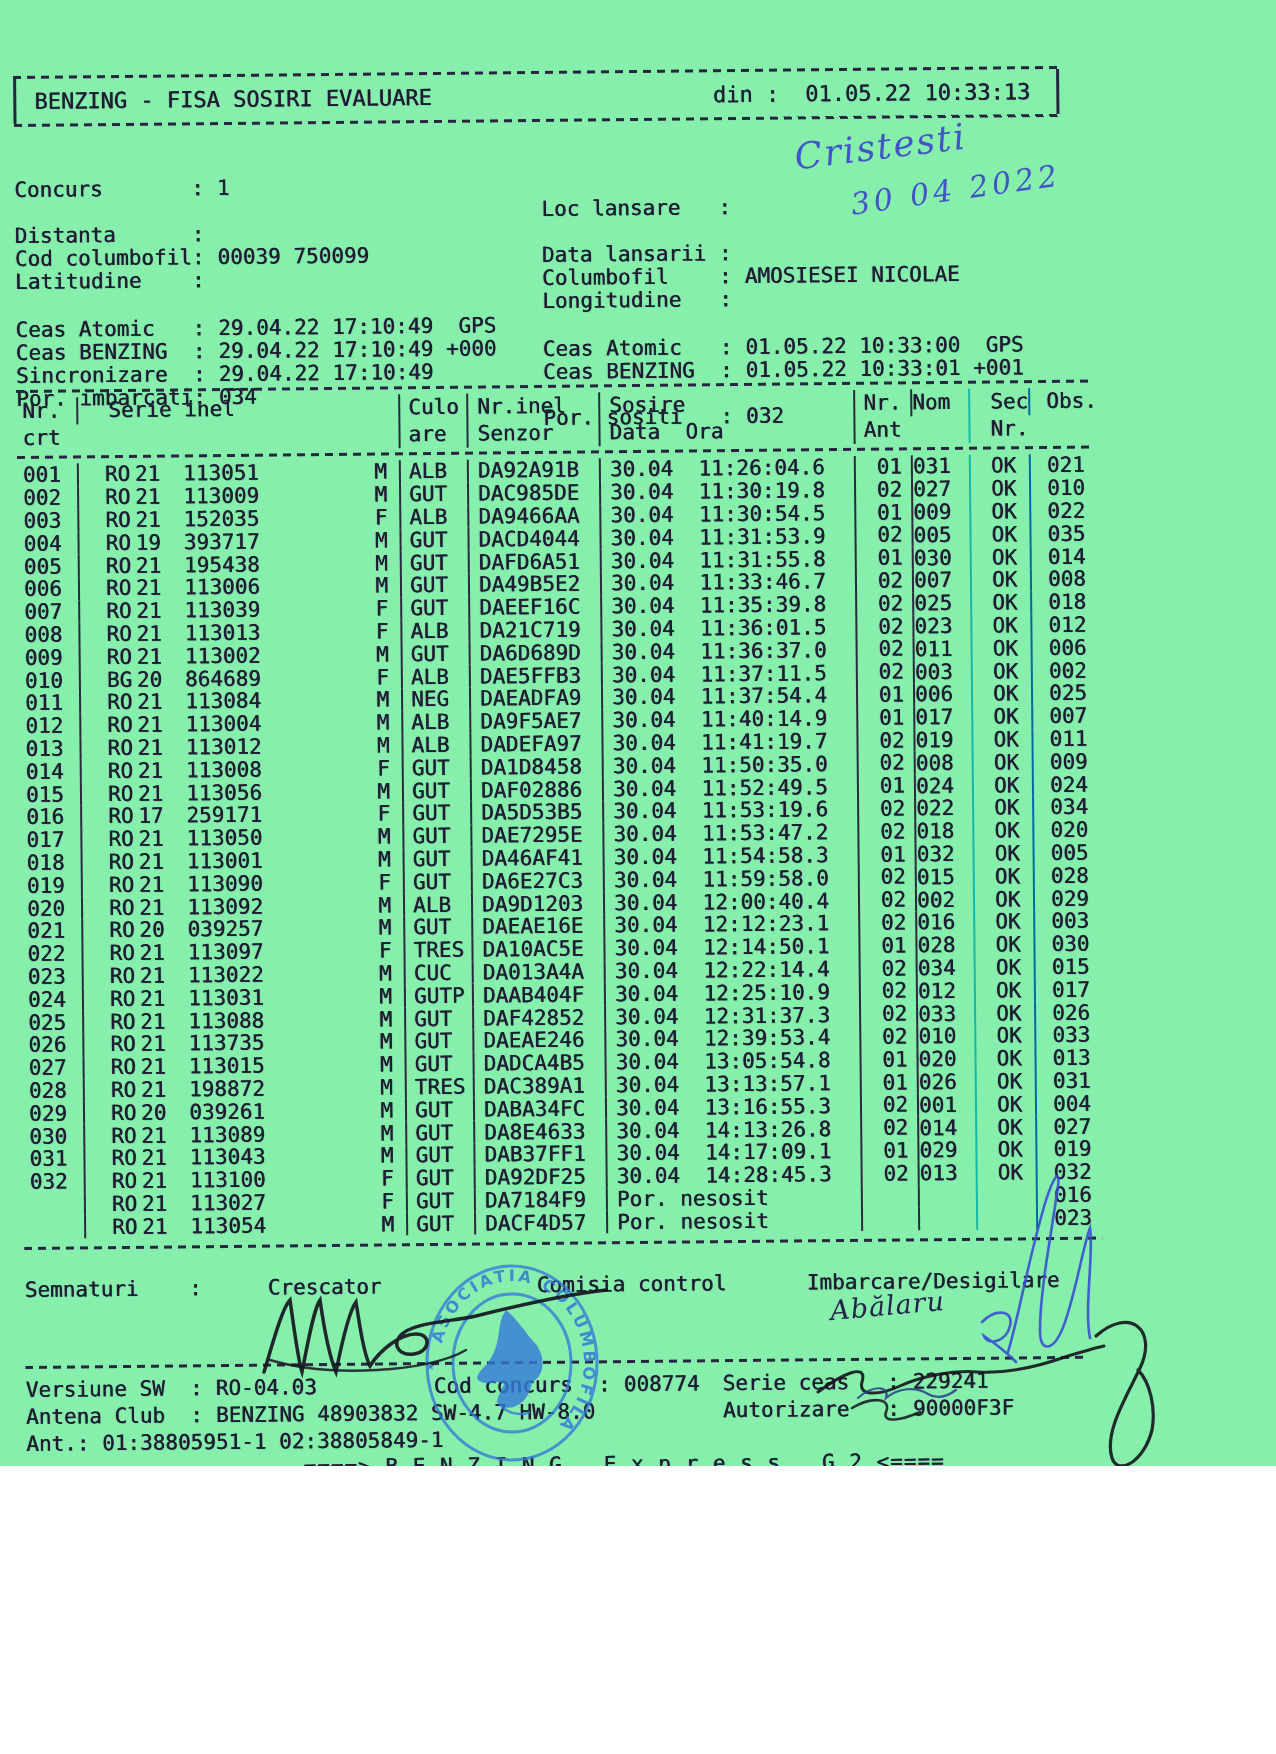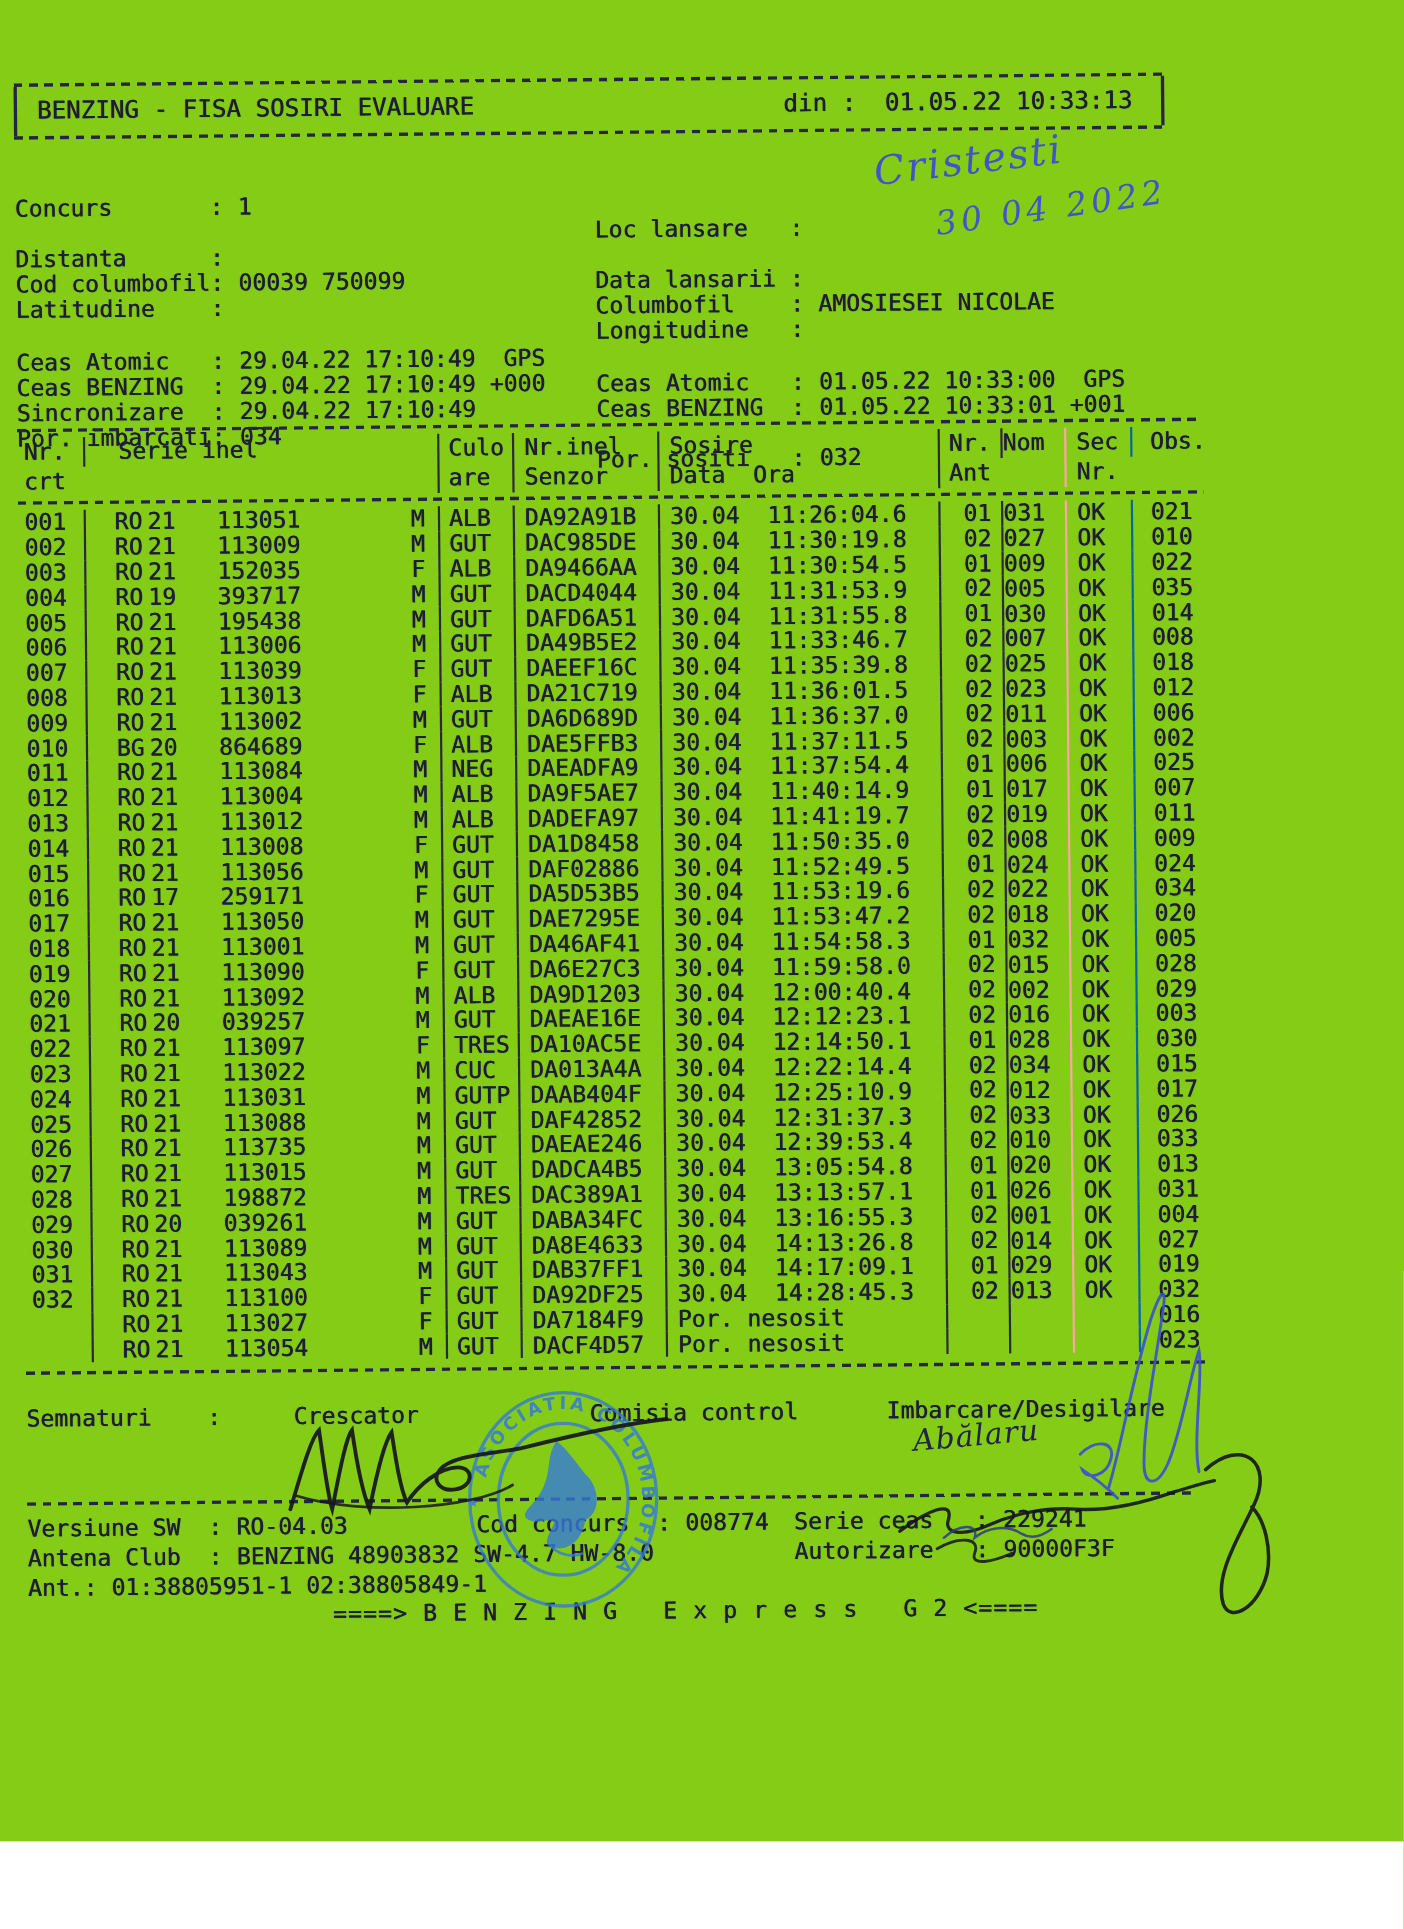--- a/index.html
+++ b/index.html
@@ -1,18 +1,18 @@
 <!DOCTYPE html>
 <html><head>
 <meta charset="utf-8">
 <style>
   html,body{margin:0;padding:0;}
   .page{
-    position:relative; width:1276px; height:1674px;
-    background:#84cc16; overflow:hidden;
+    position:relative; width:1276px; height:1466px;
+    background:#86efac; overflow:hidden;
     font-family:"DejaVu Sans Mono","Liberation Mono",monospace;
     color:#1e1e32;
   }
   .print{position:absolute; inset:0; transform:rotate(-0.55deg); transform-origin:50% 40%;}
   .print *{box-sizing:border-box;}
   .pt{ text-shadow:0.4px 0 0 currentColor, 1px 1px 0 rgba(0,150,150,0.14), -1px 0 0 rgba(190,0,110,0.10); }
   .dash{
     height:3px;
     background-image:repeating-linear-gradient(90deg,#262640 0px,#262640 8px,transparent 8px,transparent 14px);
   }
@@ -37,28 +37,28 @@
   .tbl{position:absolute; left:18px; top:384px; width:1078px; font-size:21px;}
   .thead{display:flex; padding:5px 0 4px 0;}
   .thead .tc{line-height:27px;}
   .tc{white-space:pre; height:100%;}
   .hl{display:block; white-space:pre;}
   .c-nr{width:60px; padding-left:6px;}
   .c-serie{width:322px; border-left:2px solid #2a2a3d; display:flex; align-items:center;}
   .c-serie.hd{padding-left:30px; display:block;}
   .c-country{margin-left:26px; width:30px;}
   .c-year{width:30px;}
-  .c-ring{margin-left:33px; width:82px;}
+  .c-ring{margin-left:12px; width:82px;text-align:right;}
   .c-sex{margin-left:auto; margin-right:12px;}
   .c-color{width:68px;  border-left:2px solid #2a2a3d; padding-left:8px;}
   .c-sensor{width:132px; border-left:2px solid #2a2a3d; padding-left:9px;}
   .c-arrival{width:255px; border-left:2px solid #2a2a3d; padding-left:9px;}
   .c-ant{width:57px; border-left:2px solid #2a2a3d; text-align:right; padding-right:9px;}
   .c-nom{width:58px; border-left:2px solid #2a2a3d; }
-  .c-sec{width:60px; border-left:2px solid #fca5a5; padding-left:9px;}
+  .c-sec{width:60px; border-left:2px solid #14b8a6; padding-left:20px;}
   .c-obs{width:66px; border-left:2px solid #0369a1; padding-left:16px;}
   .trow{display:flex; height:22.8px; align-items:center;}
   .trow .tc{display:flex; align-items:center;}
   .trow .c-ant{display:block; line-height:22.8px;}
   
   .frow{position:absolute; left:18px; white-space:pre; font-size:21px;}
   .fl{position:absolute; top:0; white-space:pre;}
   
   .ink{position:absolute; inset:0; pointer-events:none;}
   .hw{

